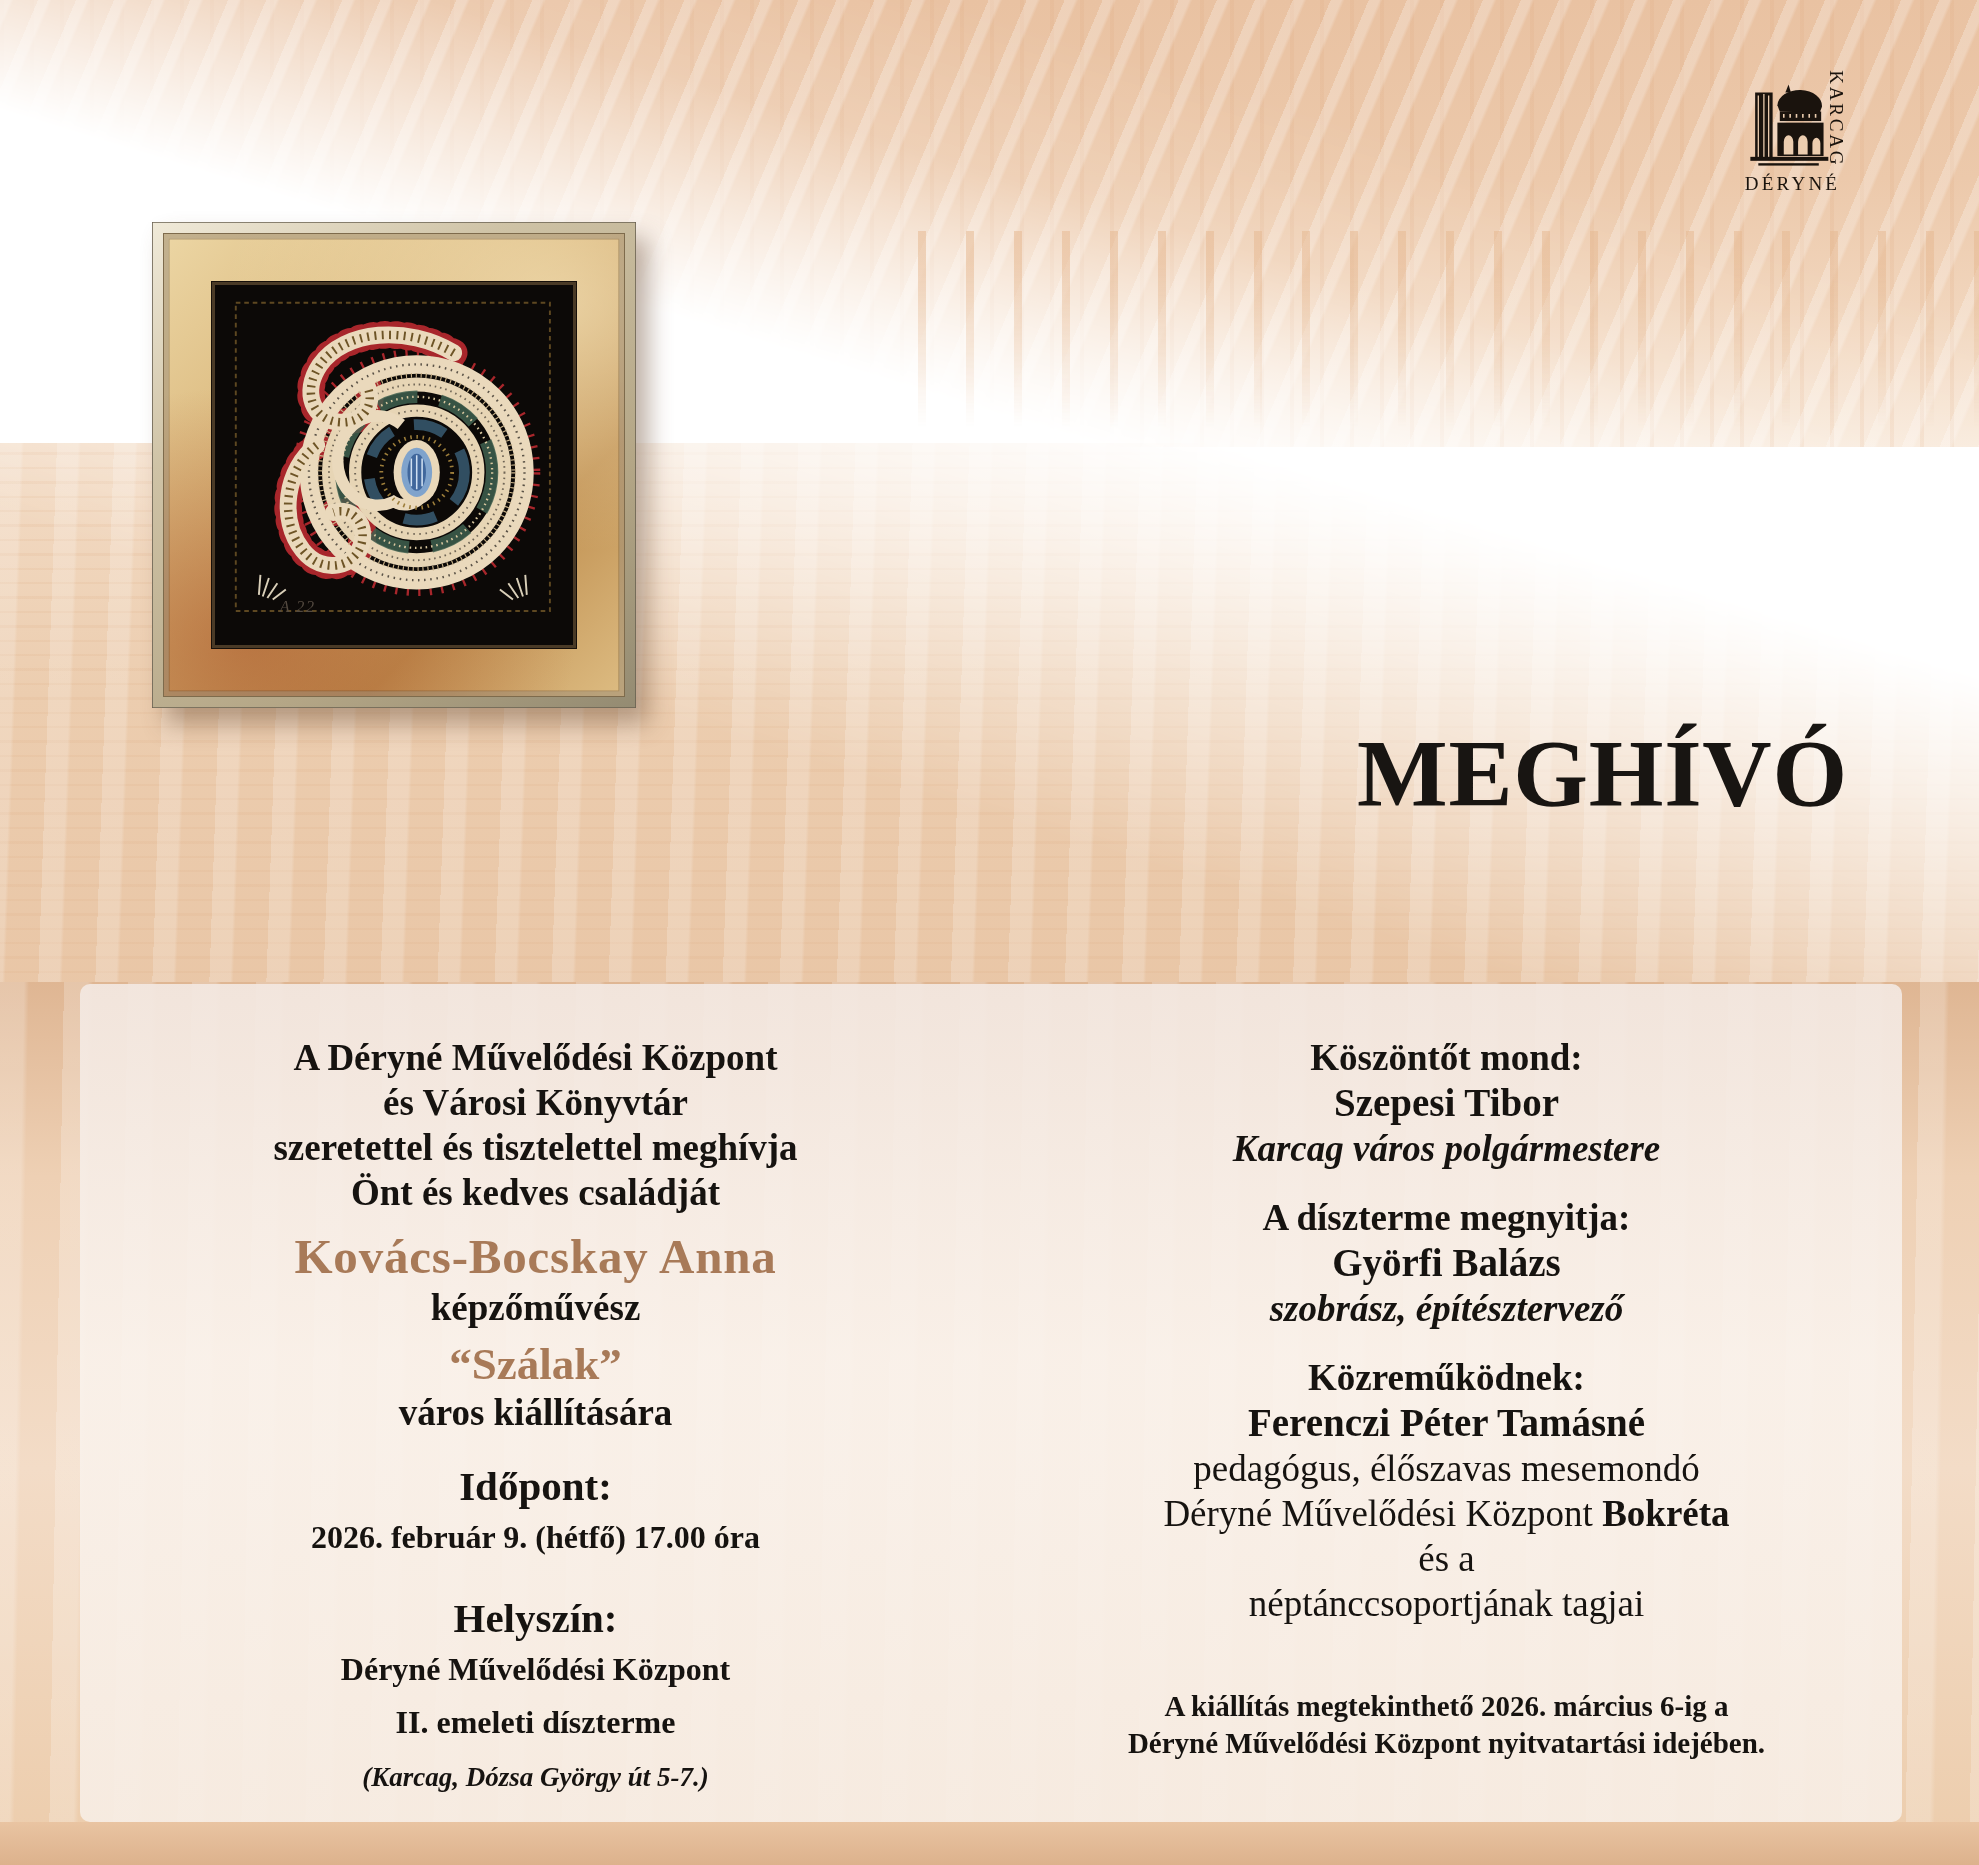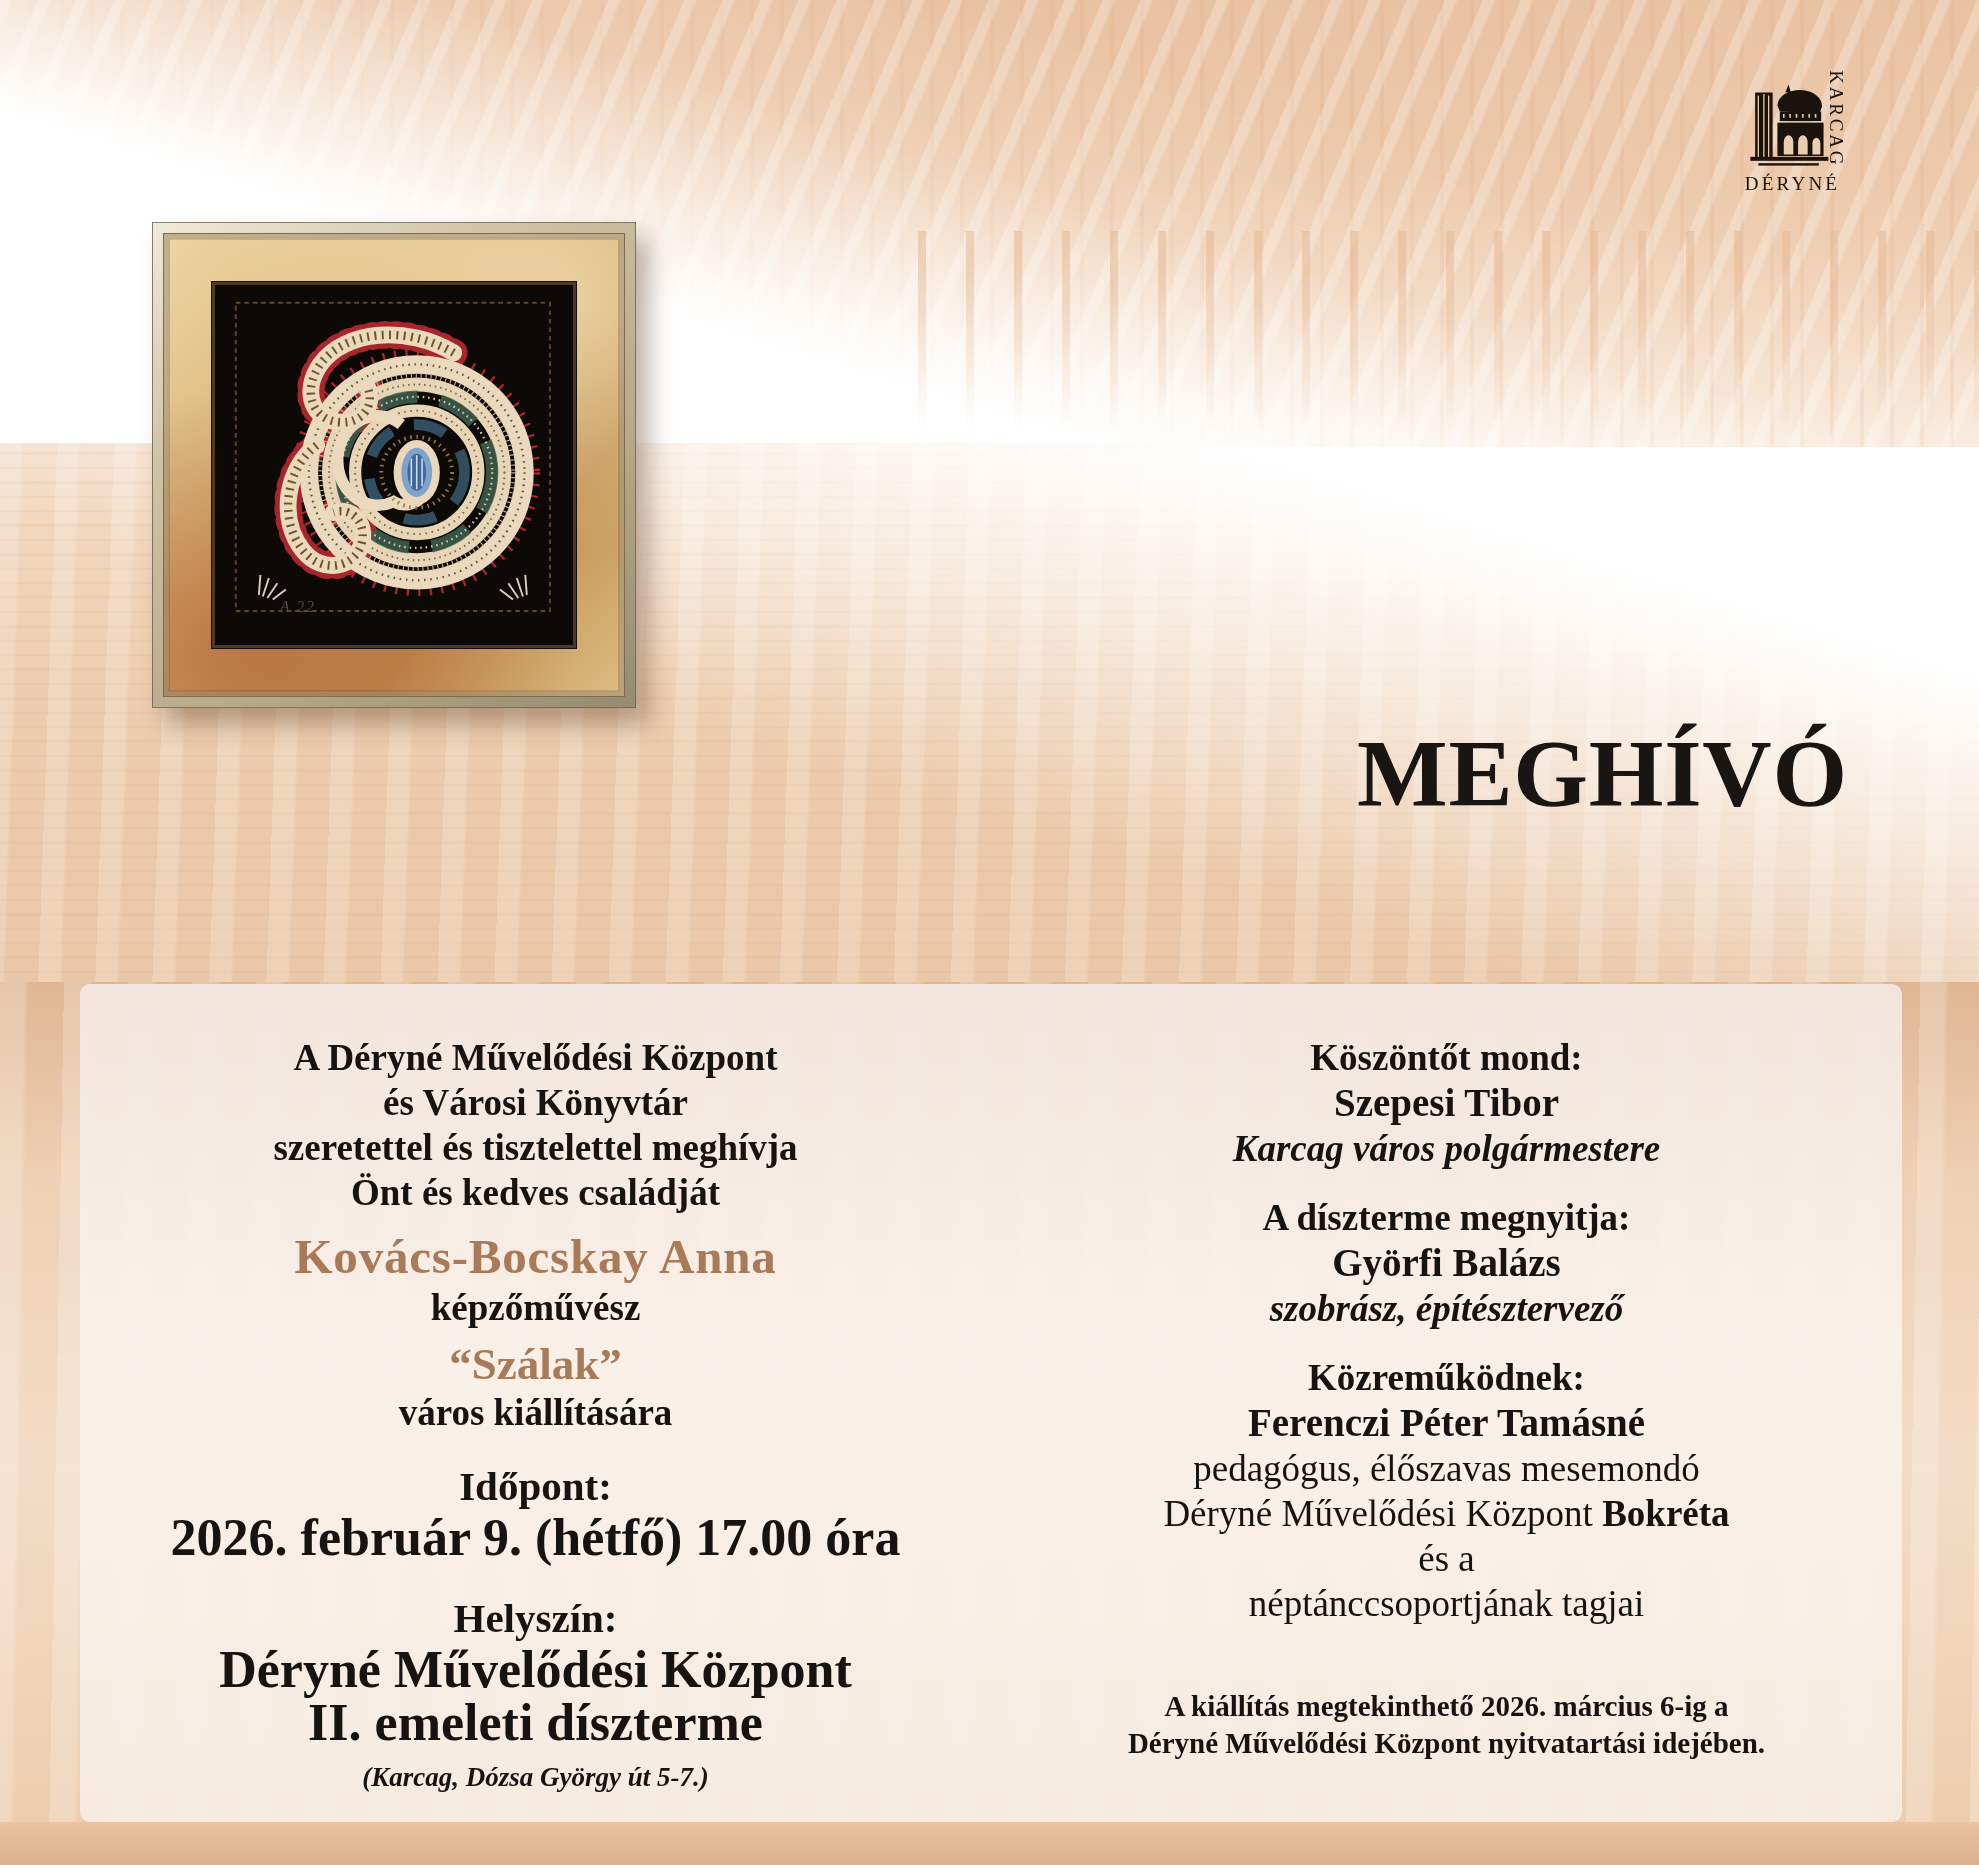--- a/index.html
+++ b/index.html
@@ -61,21 +61,21 @@
     background:linear-gradient(to bottom, rgba(243,232,225,.93), rgba(250,243,237,.88) 45%, rgba(247,237,228,.92));
     display:flex;box-sizing:border-box;padding-top:51px;}
   .col{flex:1 1 50%;text-align:center;font-weight:700;}
   .ln{font-size:37px;line-height:45px;}
   .reg{font-weight:400;}
   .it{font-style:italic;}
   .brown{color:#a87a58;}
   .artist-name{font-size:49px;line-height:57px;margin-top:12.8px;letter-spacing:0.8px;}
   .exh-title{font-size:45px;line-height:51px;margin-top:9.6px;}
   .label-lg{font-size:41px;line-height:49px;}
-  .value-lg{font-size:52px;line-height:53px;}
+  .value-lg{font-size:32px;line-height:53px;}
   .mt-idopont{margin-top:27px;}
   .mt-helyszin{margin-top:30px;}
   .addr{font-size:27px;line-height:37px;margin-top:9.6px;font-style:italic;}
   .name-md{font-size:39px;line-height:46px;}
   .gap{margin-top:24px;}
   .note{font-size:29px;line-height:37px;margin-top:62px;}
 </style>
 </head>
 <body>
 

